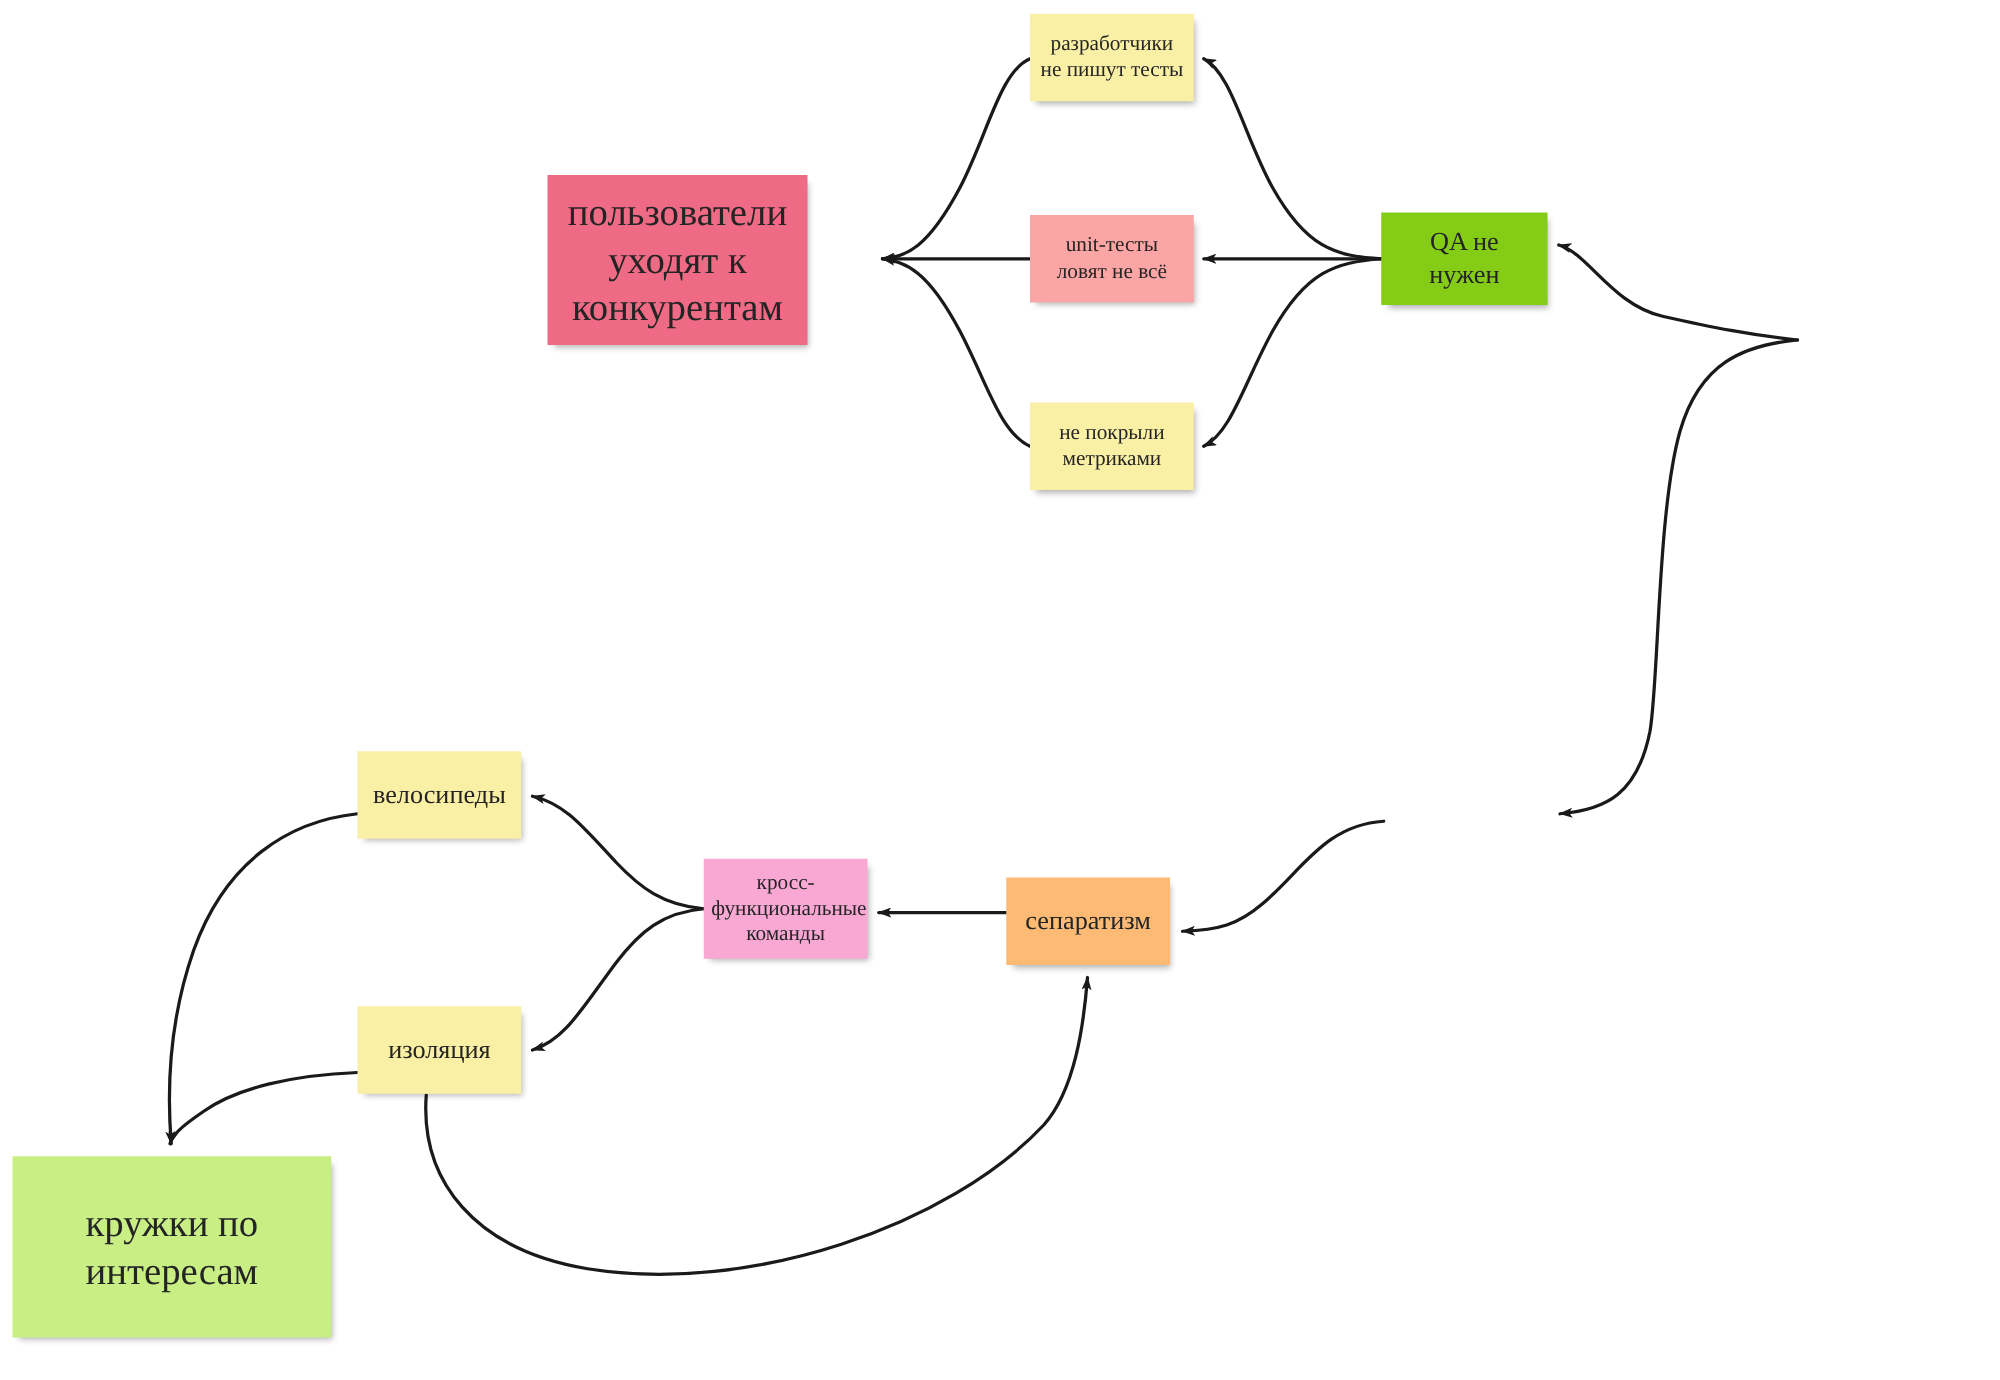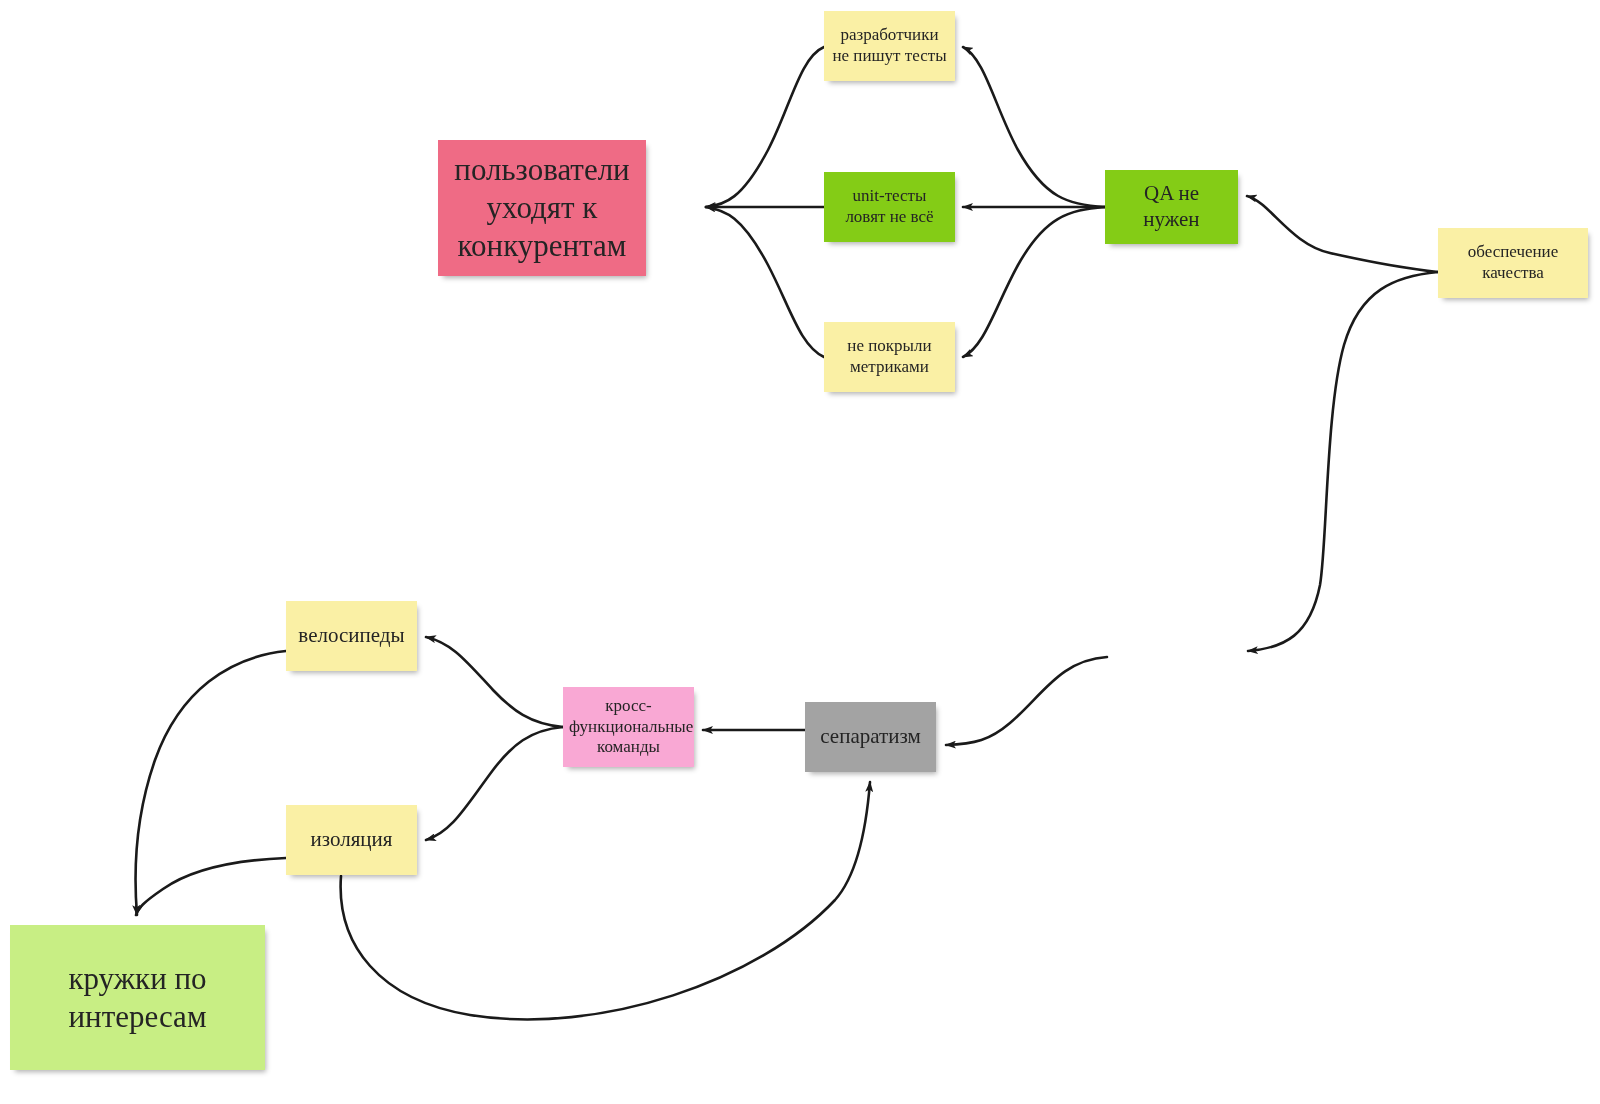--- a/index.html
+++ b/index.html
@@ -87,52 +87,48 @@
     <span class="node-label">разработчики
 не пишут тесты</span>
   </div>
 
   <div class="node sz-xl" style="left:438px; top:140px; width:208px; height:136px; background:#ef6b85;">
     <span class="node-label">пользователи
 уходят к
 конкурентам</span>
   </div>
 
-  <div class="node sz-sm" style="left:824px; top:172px; width:131px; height:70px; background:#84cc16;">
+  <div class="node sz-sm" style="left:824px; top:172px; width:131px; height:70px; background:#fca5a5;">
     <span class="node-label">unit-тесты
 ловят не всё</span>
   </div>
 
   <div class="node sz-md" style="left:1105px; top:170px; width:133px; height:74px; background:#84cc16;">
     <span class="node-label">QA не
 нужен</span>
   </div>
 
-  <div class="node sz-sm" style="left:1438px; top:228px; width:150px; height:70px; background:#faf0a5;">
-    <span class="node-label">обеспечение
-качества</span>
-  </div>
 
   <div class="node sz-sm" style="left:824px; top:322px; width:131px; height:70px; background:#faf0a5;align-items:center;">
     <span class="node-label">не покрыли
 метриками</span>
   </div>
 
   <div class="node sz-md" style="left:286px; top:601px; width:131px; height:70px; background:#faf0a5;">
     <span class="node-label">велосипеды</span>
   </div>
 
 
   <div class="node sz-sm" style="left:563px; top:687px; width:131px; height:80px; background:#f9a8d4;">
     <span class="node-label">кросс-
 функциональные
 команды</span>
   </div>
 
-  <div class="node sz-md" style="left:805px; top:702px; width:131px; height:70px; background:#a3a3a3;">
+  <div class="node sz-md" style="left:805px; top:702px; width:131px; height:70px; background:#fdba74;">
     <span class="node-label">сепаратизм</span>
   </div>
 
   <div class="node sz-md" style="left:286px; top:805px; width:131px; height:70px; background:#faf0a5;">
     <span class="node-label">изоляция</span>
   </div>
 
   <div class="node sz-xl" style="left:10px; top:925px; width:255px; height:145px; background:#c8ee84;">
     <span class="node-label">кружки по
 интересам</span>

